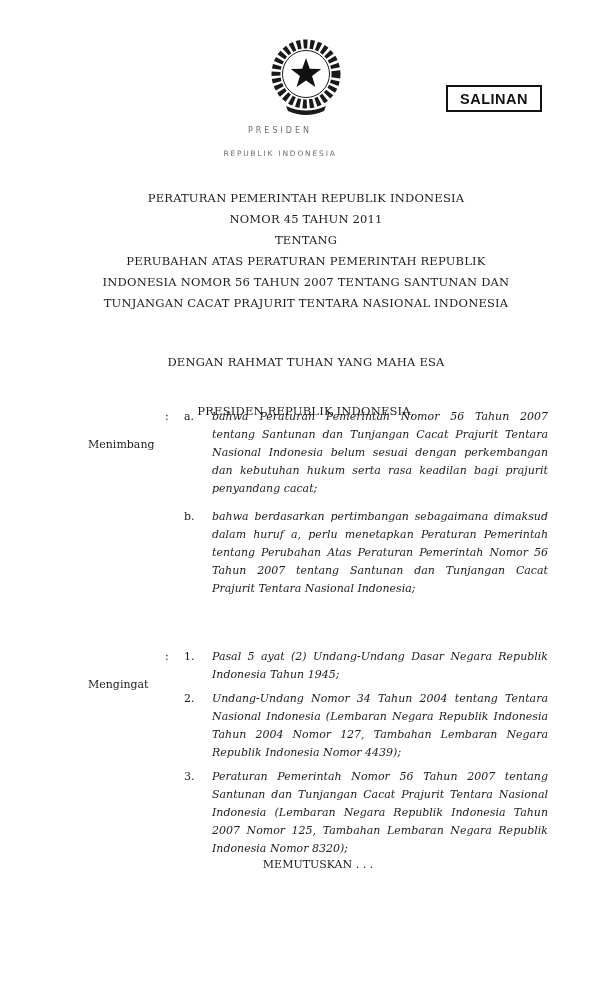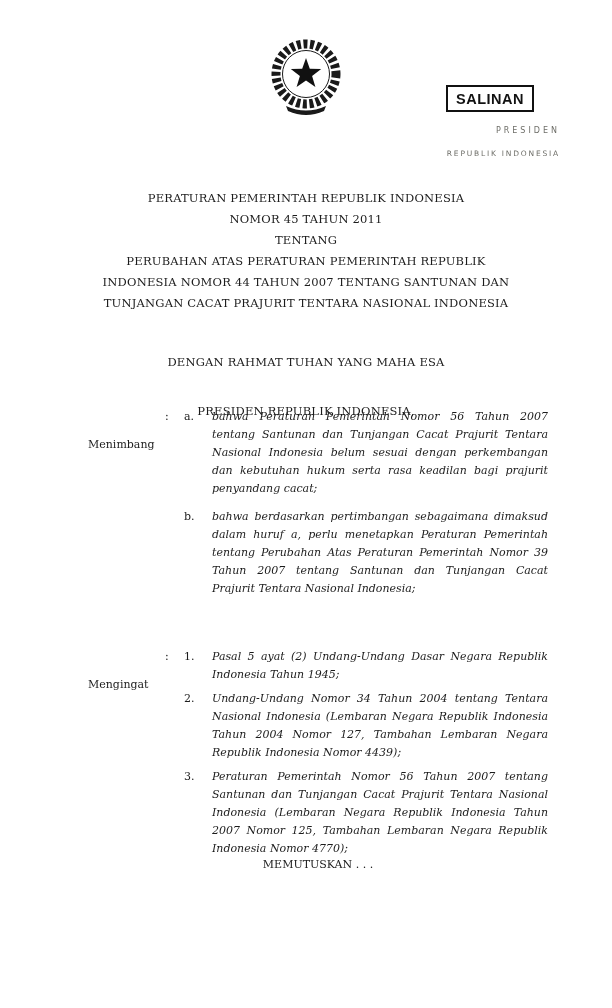--- a/index.html
+++ b/index.html
@@ -9,29 +9,29 @@
     background: #ffffff;
     font-family: "DejaVu Serif", "Liberation Serif", serif;
     color: #1c1c1c;
   }
   .page { position: relative; width: 612px; height: 1008px; background: #fff; overflow: hidden; }
 
   .emblem { position: absolute; left: 266px; top: 30px; width: 80px; height: 88px; }
 
   .letterhead {
     position: absolute; left: 0; top: 126px; width: 560px;
-    text-align: right;
+    text-align: center;
     font-family: "DejaVu Sans", "Liberation Sans", sans-serif;
     color: #6e6e68;
   }
   .letterhead .lh1 { font-size: 8px; letter-spacing: 3px; }
   .letterhead .lh2 { font-size: 7.5px; letter-spacing: 1.8px; margin-top: 14px; }
 
   .salinan {
-    position: absolute; left: 446px; top: 85px; width: 88px; height: 27px;
+    position: absolute; left: 446px; top: 85px; width: 96px; height: 27px;
     border: 2px solid #111;
     display: flex; align-items: center; justify-content: center;
     font-family: "Liberation Sans", sans-serif;
     font-weight: bold; font-size: 14.5px; letter-spacing: 0.5px; color: #111;
     background: #fff;
   }
 
   .title-block {
     position: absolute; left: 76px; top: 188px; width: 460px;
     text-align: center; font-size: 11.5px; line-height: 21px; letter-spacing: 0.2px;
@@ -82,54 +82,54 @@
 
   <div class="letterhead">
     <div class="lh1">PRESIDEN</div>
     <div class="lh2">REPUBLIK INDONESIA</div>
   </div>
 
   <div class="title-block">
     <div>PERATURAN PEMERINTAH REPUBLIK INDONESIA</div>
     <div>NOMOR 45 TAHUN 2011</div>
     <div>TENTANG</div>
-    <div class="subject">PERUBAHAN ATAS PERATURAN PEMERINTAH REPUBLIK INDONESIA NOMOR 44 TAHUN 2007 TENTANG SANTUNAN DAN TUNJANGAN CACAT PRAJURIT TENTARA NASIONAL INDONESIA</div>
+    <div class="subject">PERUBAHAN ATAS PERATURAN PEMERINTAH REPUBLIK INDONESIA NOMOR 56 TAHUN 2007 TENTANG SANTUNAN DAN TUNJANGAN CACAT PRAJURIT TENTARA NASIONAL INDONESIA</div>
     <div class="invocation">DENGAN RAHMAT TUHAN YANG MAHA ESA</div>
     <div class="authority">PRESIDEN REPUBLIK INDONESIA,</div>
   </div>
 
   <div class="section sec-considering">
     <div class="sec-label">Menimbang</div>
     <div class="sec-colon">:</div>
     <div class="sec-items">
       <div class="item">
         <div class="marker">a.</div>
         <div class="itext">bahwa Peraturan Pemerintah Nomor 56 Tahun 2007 tentang Santunan dan Tunjangan Cacat Prajurit Tentara Nasional Indonesia belum sesuai dengan perkembangan dan kebutuhan hukum serta rasa keadilan bagi prajurit penyandang cacat;</div>
       </div>
       <div class="item">
         <div class="marker">b.</div>
-        <div class="itext">bahwa berdasarkan pertimbangan sebagaimana dimaksud dalam huruf a, perlu menetapkan Peraturan Pemerintah tentang Perubahan Atas Peraturan Pemerintah Nomor 39 Tahun 2007 tentang Santunan dan Tunjangan Cacat Prajurit Tentara Nasional Indonesia;</div>
+        <div class="itext">bahwa berdasarkan pertimbangan sebagaimana dimaksud dalam huruf a, perlu menetapkan Peraturan Pemerintah tentang Perubahan Atas Peraturan Pemerintah Nomor 56 Tahun 2007 tentang Santunan dan Tunjangan Cacat Prajurit Tentara Nasional Indonesia;</div>
       </div>
     </div>
   </div>
 
   <div class="section sec-recalling">
     <div class="sec-label">Mengingat</div>
     <div class="sec-colon">:</div>
     <div class="sec-items">
       <div class="item">
         <div class="marker">1.</div>
         <div class="itext">Pasal 5 ayat (2) Undang-Undang Dasar Negara Republik Indonesia Tahun 1945;</div>
       </div>
       <div class="item">
         <div class="marker">2.</div>
         <div class="itext">Undang-Undang Nomor 34 Tahun 2004 tentang Tentara Nasional Indonesia (Lembaran Negara Republik Indonesia Tahun 2004 Nomor 127, Tambahan Lembaran Negara Republik Indonesia Nomor 4439);</div>
       </div>
       <div class="item">
         <div class="marker">3.</div>
-        <div class="itext">Peraturan Pemerintah Nomor 56 Tahun 2007 tentang Santunan dan Tunjangan Cacat Prajurit Tentara Nasional Indonesia (Lembaran Negara Republik Indonesia Tahun 2007 Nomor 125, Tambahan Lembaran Negara Republik Indonesia Nomor 4770);</div>
+        <div class="itext">Peraturan Pemerintah Nomor 56 Tahun 2007 tentang Santunan dan Tunjangan Cacat Prajurit Tentara Nasional Indonesia (Lembaran Negara Republik Indonesia Tahun 2007 Nomor 125, Tambahan Lembaran Negara Republik Indonesia Nomor 8320);</div>
       </div>
     </div>
   </div>
 
   <div class="continuation">MEMUTUSKAN . . .</div>
 
 </div>
 
 </body></html>

